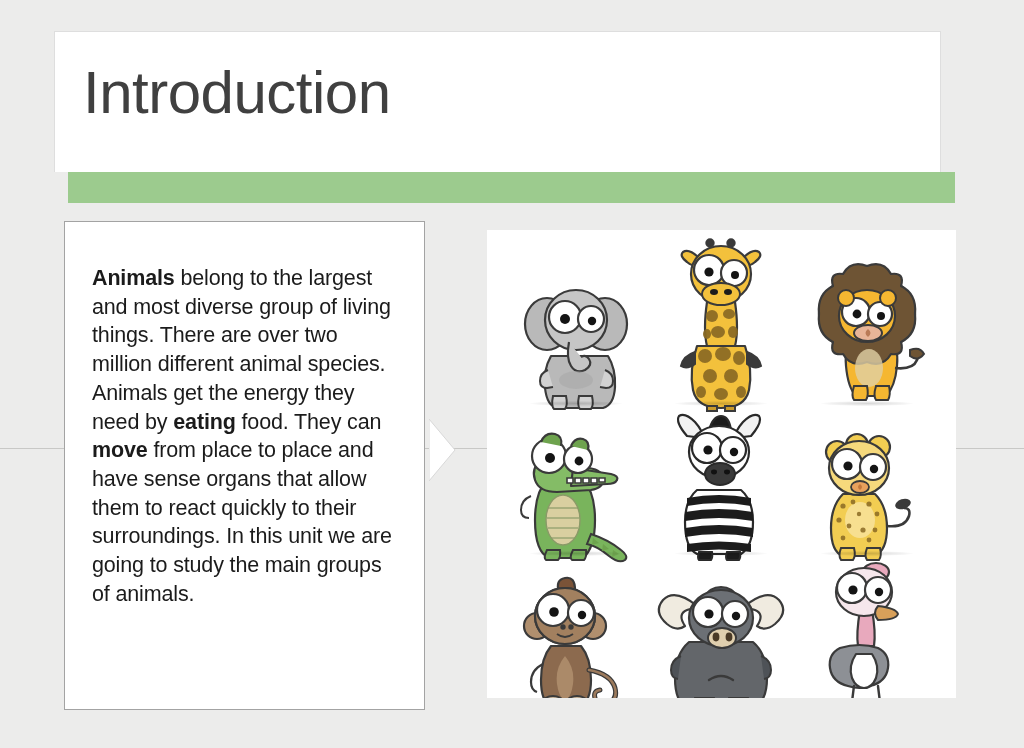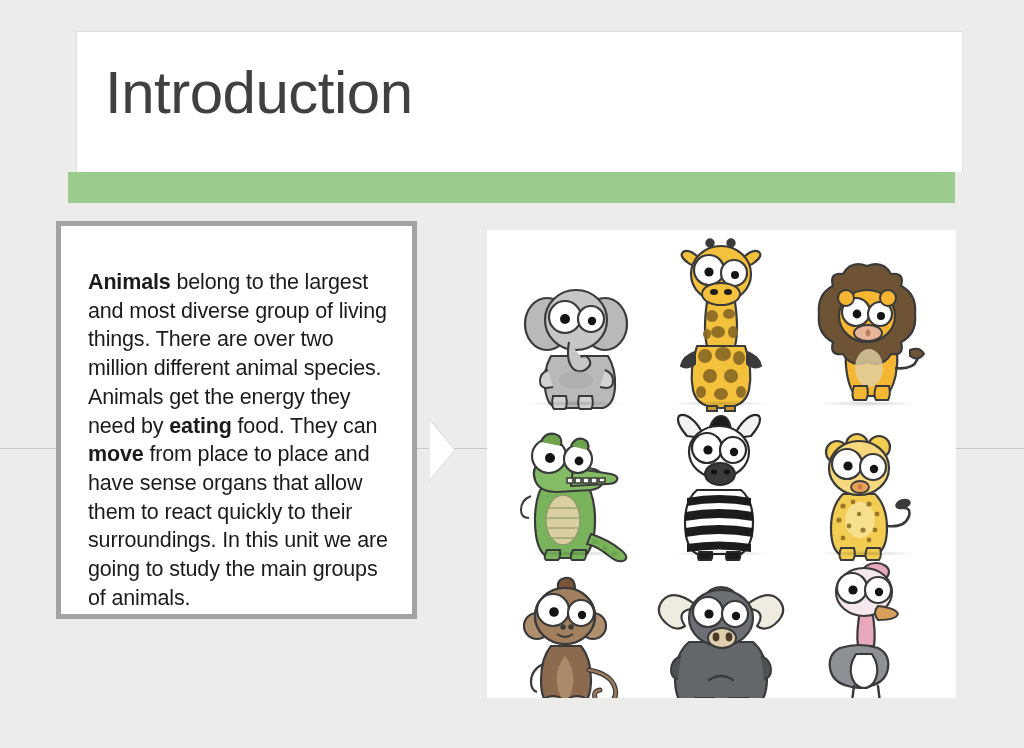--- a/index.html
+++ b/index.html
@@ -23,21 +23,21 @@
     top: 448px;
     width: 1024px;
     height: 1px;
     background: #c8c8c6;
     z-index: 0;
   }
 
   
   .title-card {
     position: absolute;
-    left: 76px;
+    left: 54px;
     top: 31px;
     width: 887px;
     height: 141px;
     background: #ffffff;
     border: 1px solid #dedede;
     border-bottom: none;
     z-index: 3;
   }
   .title-text {
     position: absolute;
@@ -58,26 +58,26 @@
     top: 172px;
     width: 887px;
     height: 31px;
     background: #9ccb8e;
     z-index: 3;
   }
 
   
   .callout {
     position: absolute;
-    left: 56px;
+    left: 64px;
     top: 221px;
     width: 361px;
-    height: 398px;
+    height: 489px;
     background: #ffffff;
-    border: 5px solid #a3a3a3;
+    border: 1px solid #a3a3a3;
     z-index: 3;
   }
   .callout-body {
     position: absolute;
     left: 27px;
     top: 42px;
     width: 310px;
     font-size: 21.5px;
     line-height: 28.7px;
     color: #1b1b1b;

